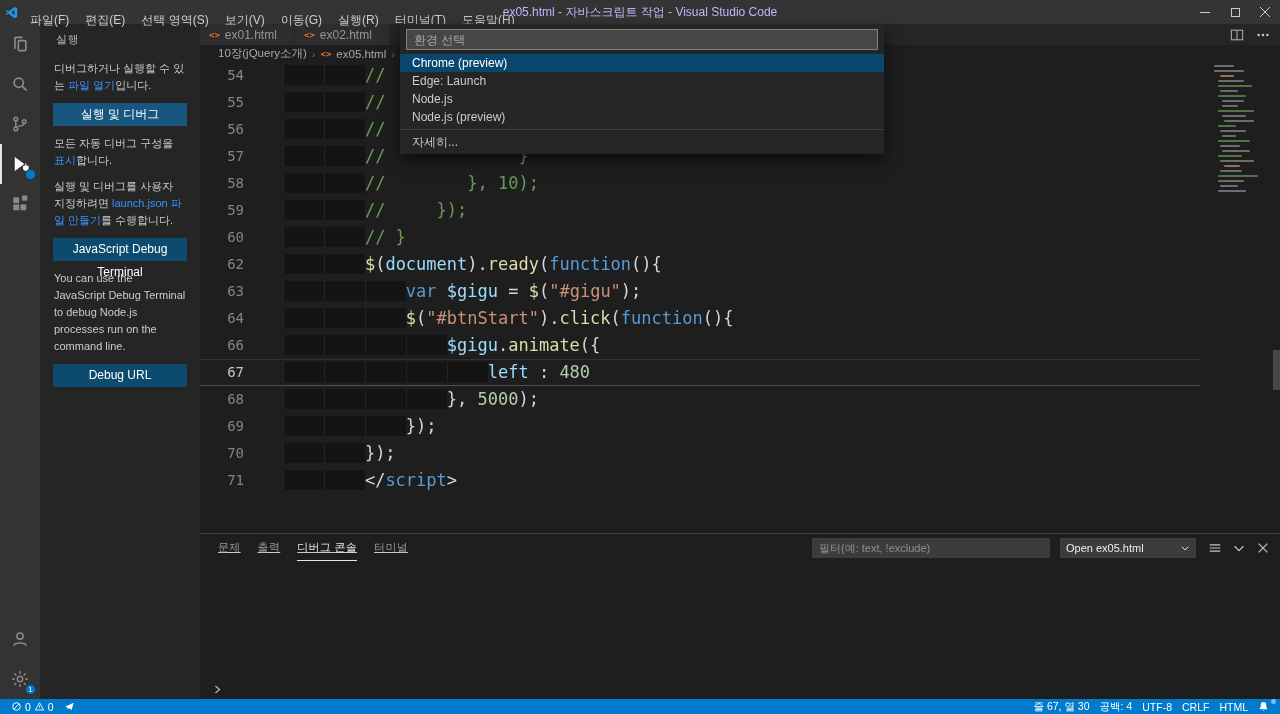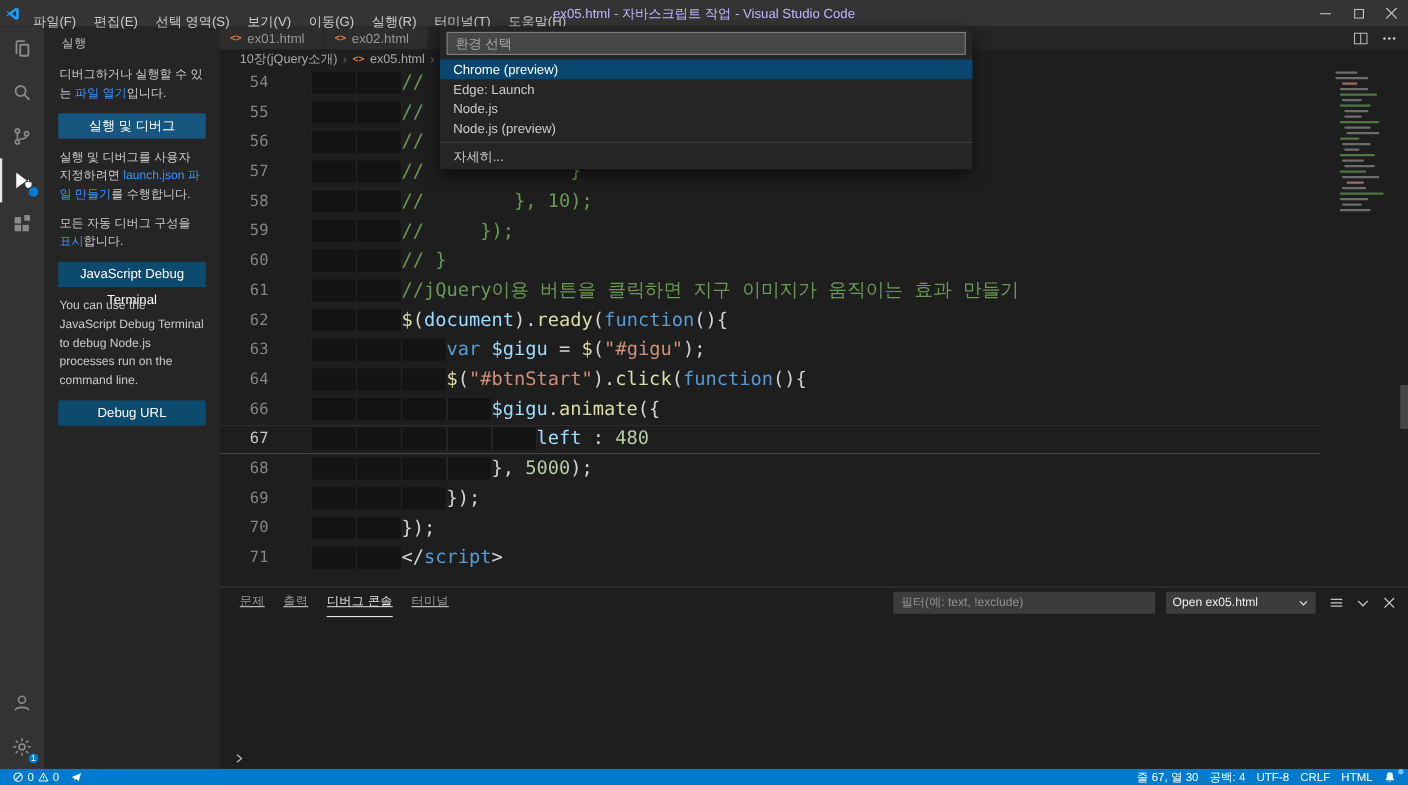--- a/index.html
+++ b/index.html
@@ -184,22 +184,22 @@
       </svg>
     <span class="ab-badge">1</span>
   </div>
 </div>
 
 <div class="sidebar">
   <div class="sidebar-title">실행</div>
   <div class="sidebar-content">
       <p class="side-text"><span>디버그하거나 실행할 수 있는 </span><span class="link">파일 열기</span><span>입니다.</span></p>
       <div class="side-btn muted">실행 및 디버그</div>
+      <p class="side-text"><span>모든 자동 디버그 구성을 </span><span class="link">표시</span><span>합니다.</span></p>
       <p class="side-text"><span>실행 및 디버그를 사용자 지정하려면 </span><span class="link">launch.json 파일 만들기</span><span>를 수행합니다.</span></p>
-      <p class="side-text"><span>모든 자동 디버그 구성을 </span><span class="link">표시</span><span>합니다.</span></p>
       <div class="side-btn bright">JavaScript Debug Terminal</div>
       <p class="side-text"><span>You can use the JavaScript Debug Terminal to debug Node.js processes run on the command line.</span></p>
       <div class="side-btn bright">Debug URL</div>
     </div>
 </div>
 
 <div class="main">
   <div class="tabbar">
     <div class="tabs">
         <div class="tab">
@@ -235,21 +235,20 @@
 
   <div class="editor">
     <div class="code-lines">
         <div class="code-line"><div class="gutter">54</div><div class="code-text"><span class="tk-ws">        </span><span class="tk-cm">//</span></div></div>
         <div class="code-line"><div class="gutter">55</div><div class="code-text"><span class="tk-ws">        </span><span class="tk-cm">//</span></div></div>
         <div class="code-line"><div class="gutter">56</div><div class="code-text"><span class="tk-ws">        </span><span class="tk-cm">//</span></div></div>
         <div class="code-line"><div class="gutter">57</div><div class="code-text"><span class="tk-ws">        </span><span class="tk-cm">//             }</span></div></div>
         <div class="code-line"><div class="gutter">58</div><div class="code-text"><span class="tk-ws">        </span><span class="tk-cm">//        }, 10);</span></div></div>
         <div class="code-line"><div class="gutter">59</div><div class="code-text"><span class="tk-ws">        </span><span class="tk-cm">//     });</span></div></div>
         <div class="code-line"><div class="gutter">60</div><div class="code-text"><span class="tk-ws">        </span><span class="tk-cm">// }</span></div></div>
-        <div class="code-line"><div class="gutter">61</div><div class="code-text"><span class="tk-ws">        </span><span class="tk-cm">//jQuery이용 버튼을 클릭하면 지구 이미지가 움직이는 효과 만들기</span></div></div>
         <div class="code-line"><div class="gutter">62</div><div class="code-text"><span class="tk-ws">        </span><span class="tk-fn">$</span><span class="tk-pl">(</span><span class="tk-vr">document</span><span class="tk-pl">).</span><span class="tk-fn">ready</span><span class="tk-pl">(</span><span class="tk-kw">function</span><span class="tk-pl">(){</span></div></div>
         <div class="code-line"><div class="gutter">63</div><div class="code-text"><span class="tk-ws">            </span><span class="tk-kw">var</span><span class="tk-pl"> </span><span class="tk-vr">$gigu</span><span class="tk-pl"> = </span><span class="tk-fn">$</span><span class="tk-pl">(</span><span class="tk-str">"#gigu"</span><span class="tk-pl">);</span></div></div>
         <div class="code-line"><div class="gutter">64</div><div class="code-text"><span class="tk-ws">            </span><span class="tk-fn">$</span><span class="tk-pl">(</span><span class="tk-str">"#btnStart"</span><span class="tk-pl">).</span><span class="tk-fn">click</span><span class="tk-pl">(</span><span class="tk-kw">function</span><span class="tk-pl">(){</span></div></div>
         <div class="code-line"><div class="gutter">66</div><div class="code-text"><span class="tk-ws">                </span><span class="tk-vr">$gigu</span><span class="tk-pl">.</span><span class="tk-fn">animate</span><span class="tk-pl">({</span></div></div>
         <div class="code-line current"><div class="gutter">67</div><div class="code-text"><span class="tk-ws">                    </span><span class="tk-vr">left</span><span class="tk-pl"> : </span><span class="tk-num">480</span></div></div>
         <div class="code-line"><div class="gutter">68</div><div class="code-text"><span class="tk-ws">                </span><span class="tk-pl">}, </span><span class="tk-num">5000</span><span class="tk-pl">);</span></div></div>
         <div class="code-line"><div class="gutter">69</div><div class="code-text"><span class="tk-ws">            </span><span class="tk-pl">});</span></div></div>
         <div class="code-line"><div class="gutter">70</div><div class="code-text"><span class="tk-ws">        </span><span class="tk-pl">});</span></div></div>
         <div class="code-line"><div class="gutter">71</div><div class="code-text"><span class="tk-ws">        </span><span class="tk-pl">&lt;/</span><span class="tk-kw">script</span><span class="tk-pl">&gt;</span></div></div>
       </div>

